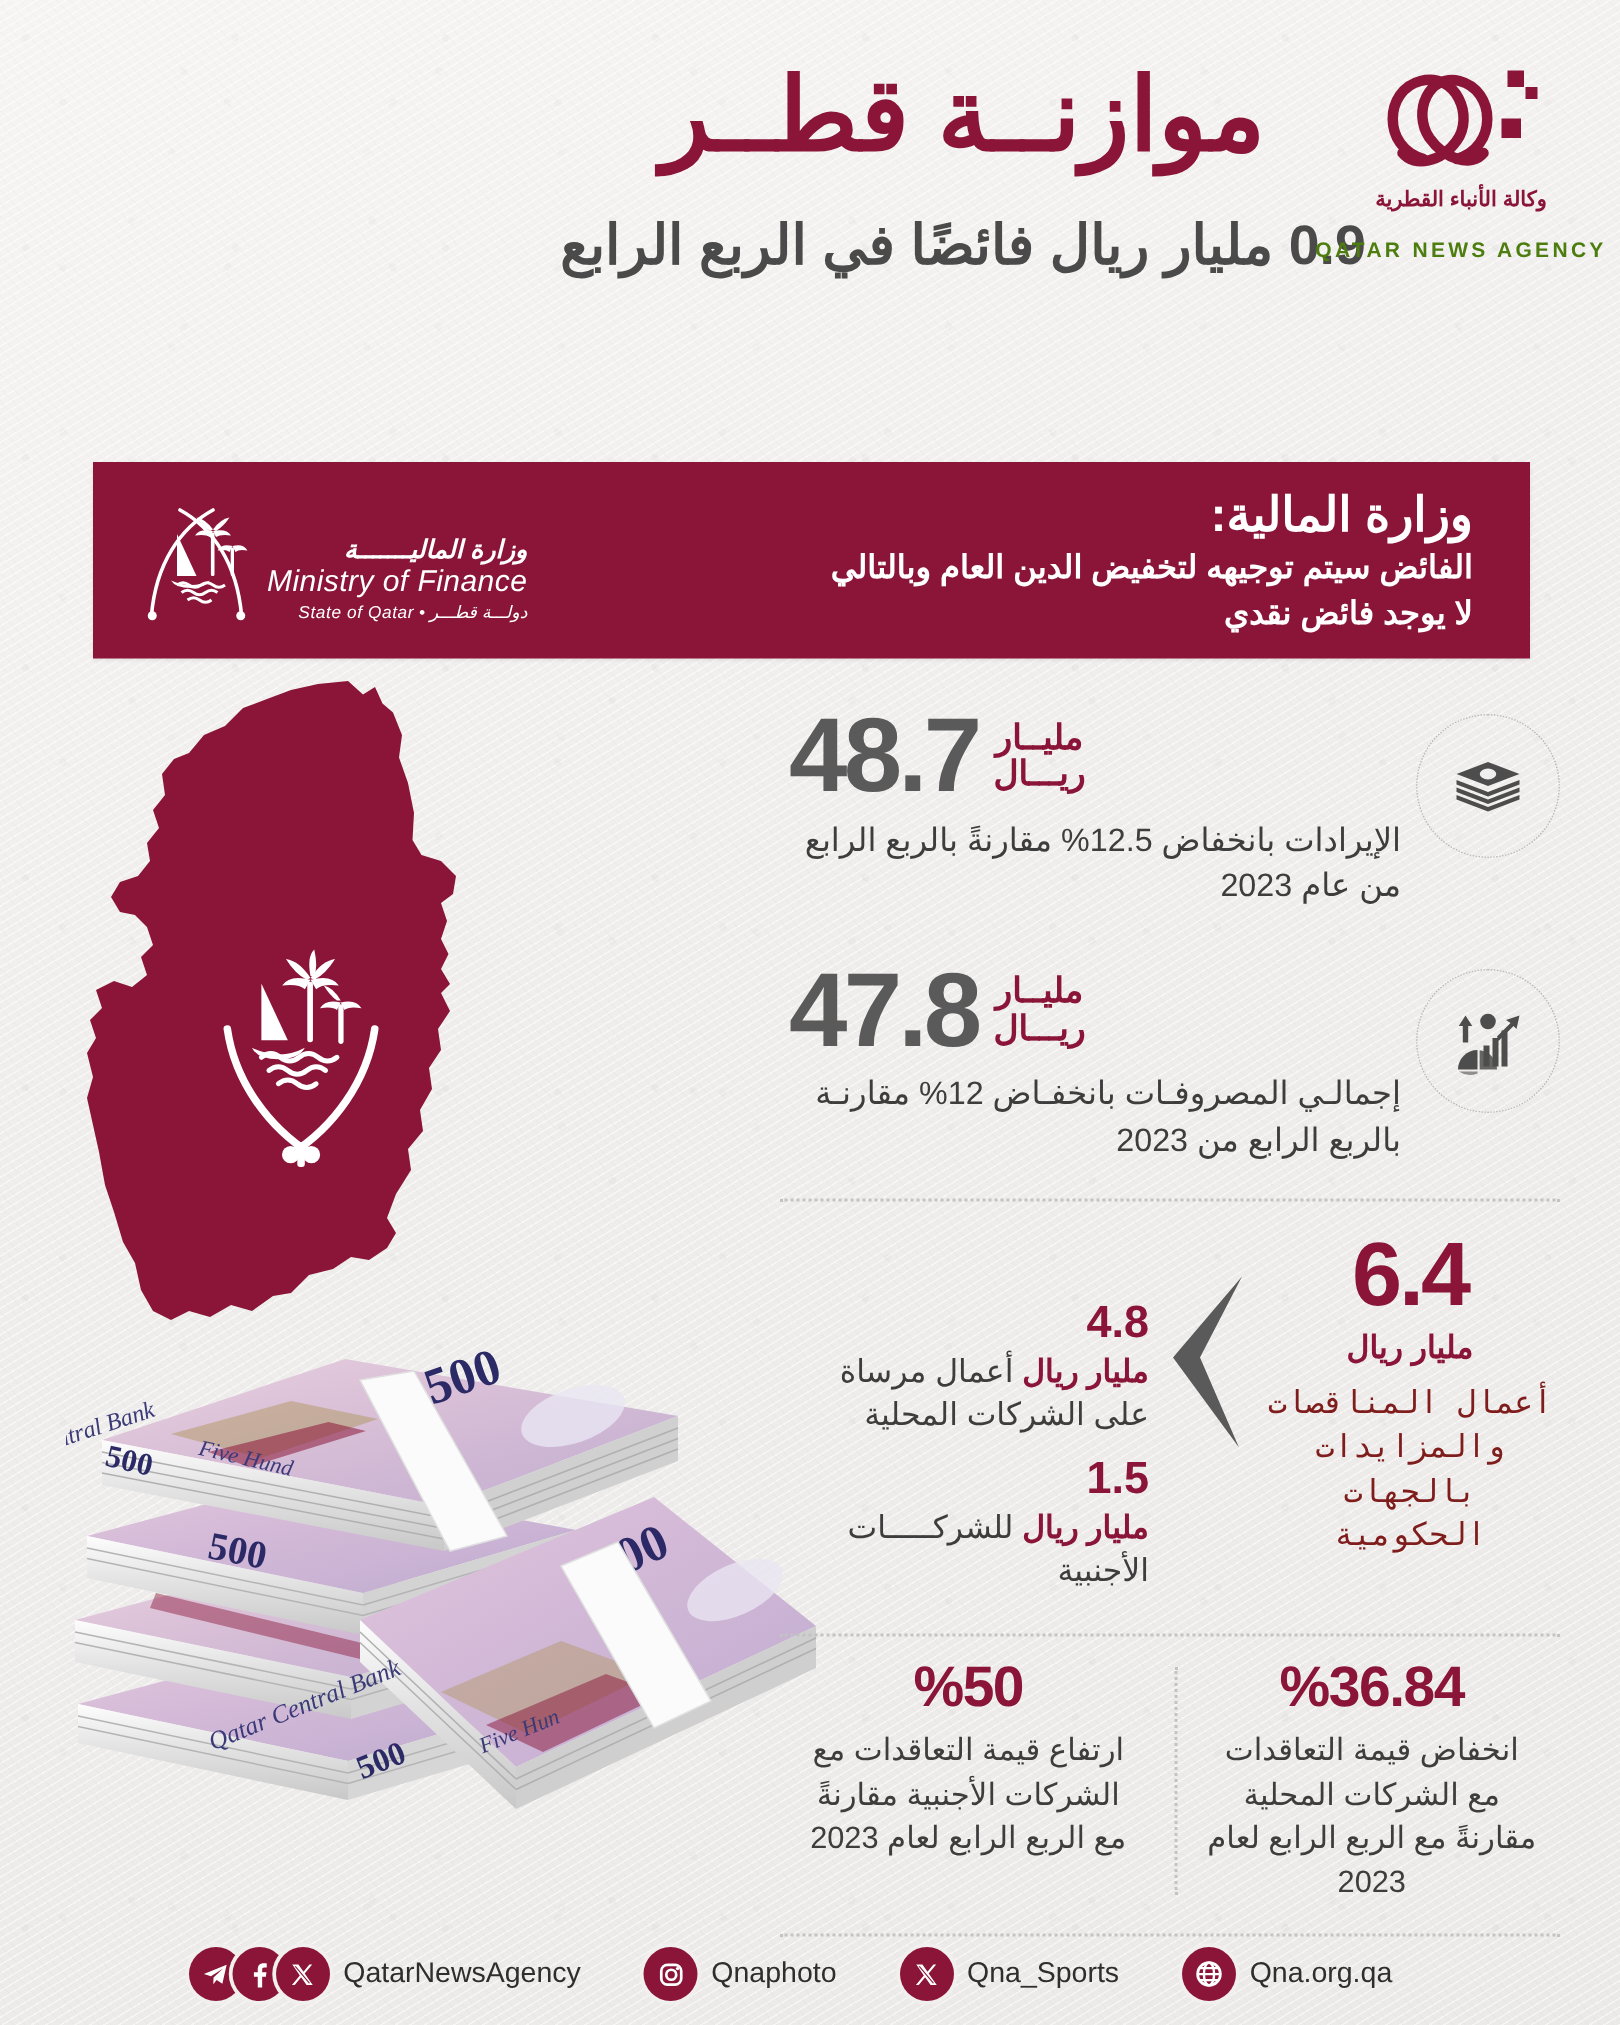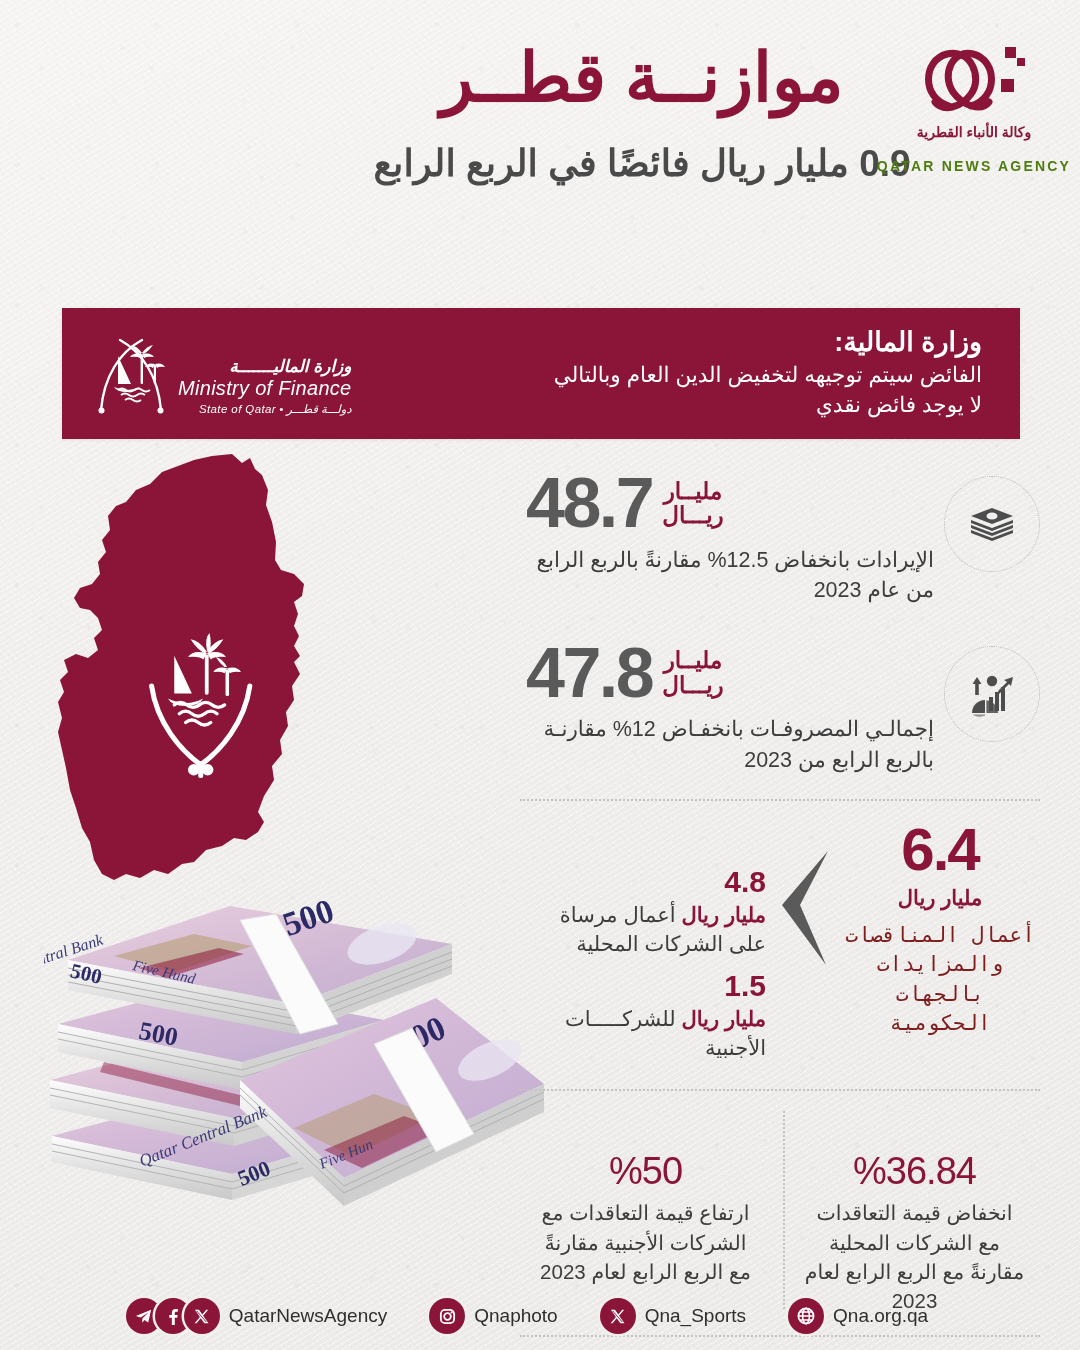--- a/index.html
+++ b/index.html
@@ -44,22 +44,22 @@
   .qna-ar{ font-size:14px; font-weight:bold; color:#8A1538; letter-spacing:.5px; margin-top:2px;}
   .qna-en{ font-size:14px; font-weight:bold; color:#4d7c0f; letter-spacing:2.2px; margin-top:18px;}
 
   
   .mof-banner{
     position:absolute; left:62px; top:308px; width:958px; height:131px;
     background:#8A1538; display:flex; align-items:center; justify-content:flex-start;
     padding:0 28px 0 18px; box-shadow:0 1px 3px rgba(0,0,0,.08);
   }
   .mof-text{ flex:1; text-align:right; padding-right:10px; color:#fff; direction:rtl; }
-  .mof-heading{ font-size:27px; font-weight:bold; line-height:1.25; }
-  .mof-line{ font-size:21.5px; font-weight:normal; line-height:1.42;text-align:right; }
+  .mof-heading{ font-size:32px; font-weight:bold; line-height:1.25; }
+  .mof-line{ font-size:21.5px; font-weight:bold; line-height:1.42;text-align:right; }
   .mof-logo{ display:flex; align-items:flex-end; gap:10px; padding-left:14px;font-style:italic; }
   .mof-logo-text{ text-align:right; color:#fff; line-height:1.12; }
   .mof-ar{ font-size:17px; font-weight:bold; letter-spacing:.5px;}
   .mof-en{ font-size:20px; font-weight:normal; letter-spacing:.3px; margin-top:1px;}
   .mof-state{ font-size:11.5px; letter-spacing:.4px; margin-top:3px;}
 
   
   .art-area{ position:absolute; left:0; top:448px; width:560px; height:820px; }
   .qatar-map{ position:absolute; left:36px; top:2px; width:380px; height:480px; }
   .money-stack{ position:absolute; left:44px; top:400px; width:510px; height:400px; }
@@ -98,21 +98,21 @@
   .tender-sub{ margin-bottom:12px; }
   .tender-sub-num{ font-size:30px; font-weight:bold; color:#8A1538; line-height:1; direction:ltr; text-align:right;}
   .tender-sub-txt{ font-size:21px; color:#3d3d3d; line-height:1.4; margin-top:3px; direction:rtl;}
   .tender-sub-txt .hl{ color:#8A1538; font-weight:bold; }
 
   
   .pct-wrap{ display:flex; direction:rtl; margin-top:14px; }
   .pct-col{ flex:1; text-align:center; padding:0 14px; }
   .pct-col.left-pad{ padding-right:22px; }
   .pct-sep{ width:0; border-right:2px dotted #c3c3c3; margin:6px 4px; }
-  .pct-num{ font-size:38px; font-weight:normal; color:#8A1538; letter-spacing:-1px; line-height:1.1; direction:ltr;margin-top:46px;}
+  .pct-num{ font-size:38px; font-weight:bold; color:#8A1538; letter-spacing:-1px; line-height:1.1; direction:ltr;}
   .pct-txt{ font-size:20.5px; color:#3d3d3d; line-height:1.42; margin-top:6px; direction:rtl;}
 
   
   .footer{
     position:absolute; left:0; bottom:16px; width:1080px;
     display:flex; align-items:center; justify-content:center; gap:16px; direction:ltr;
   }
   .social-group{ display:flex; align-items:center; margin-right:26px; }
   .sicon{
     width:36px; height:36px; border-radius:50%; background:#8A1538;

